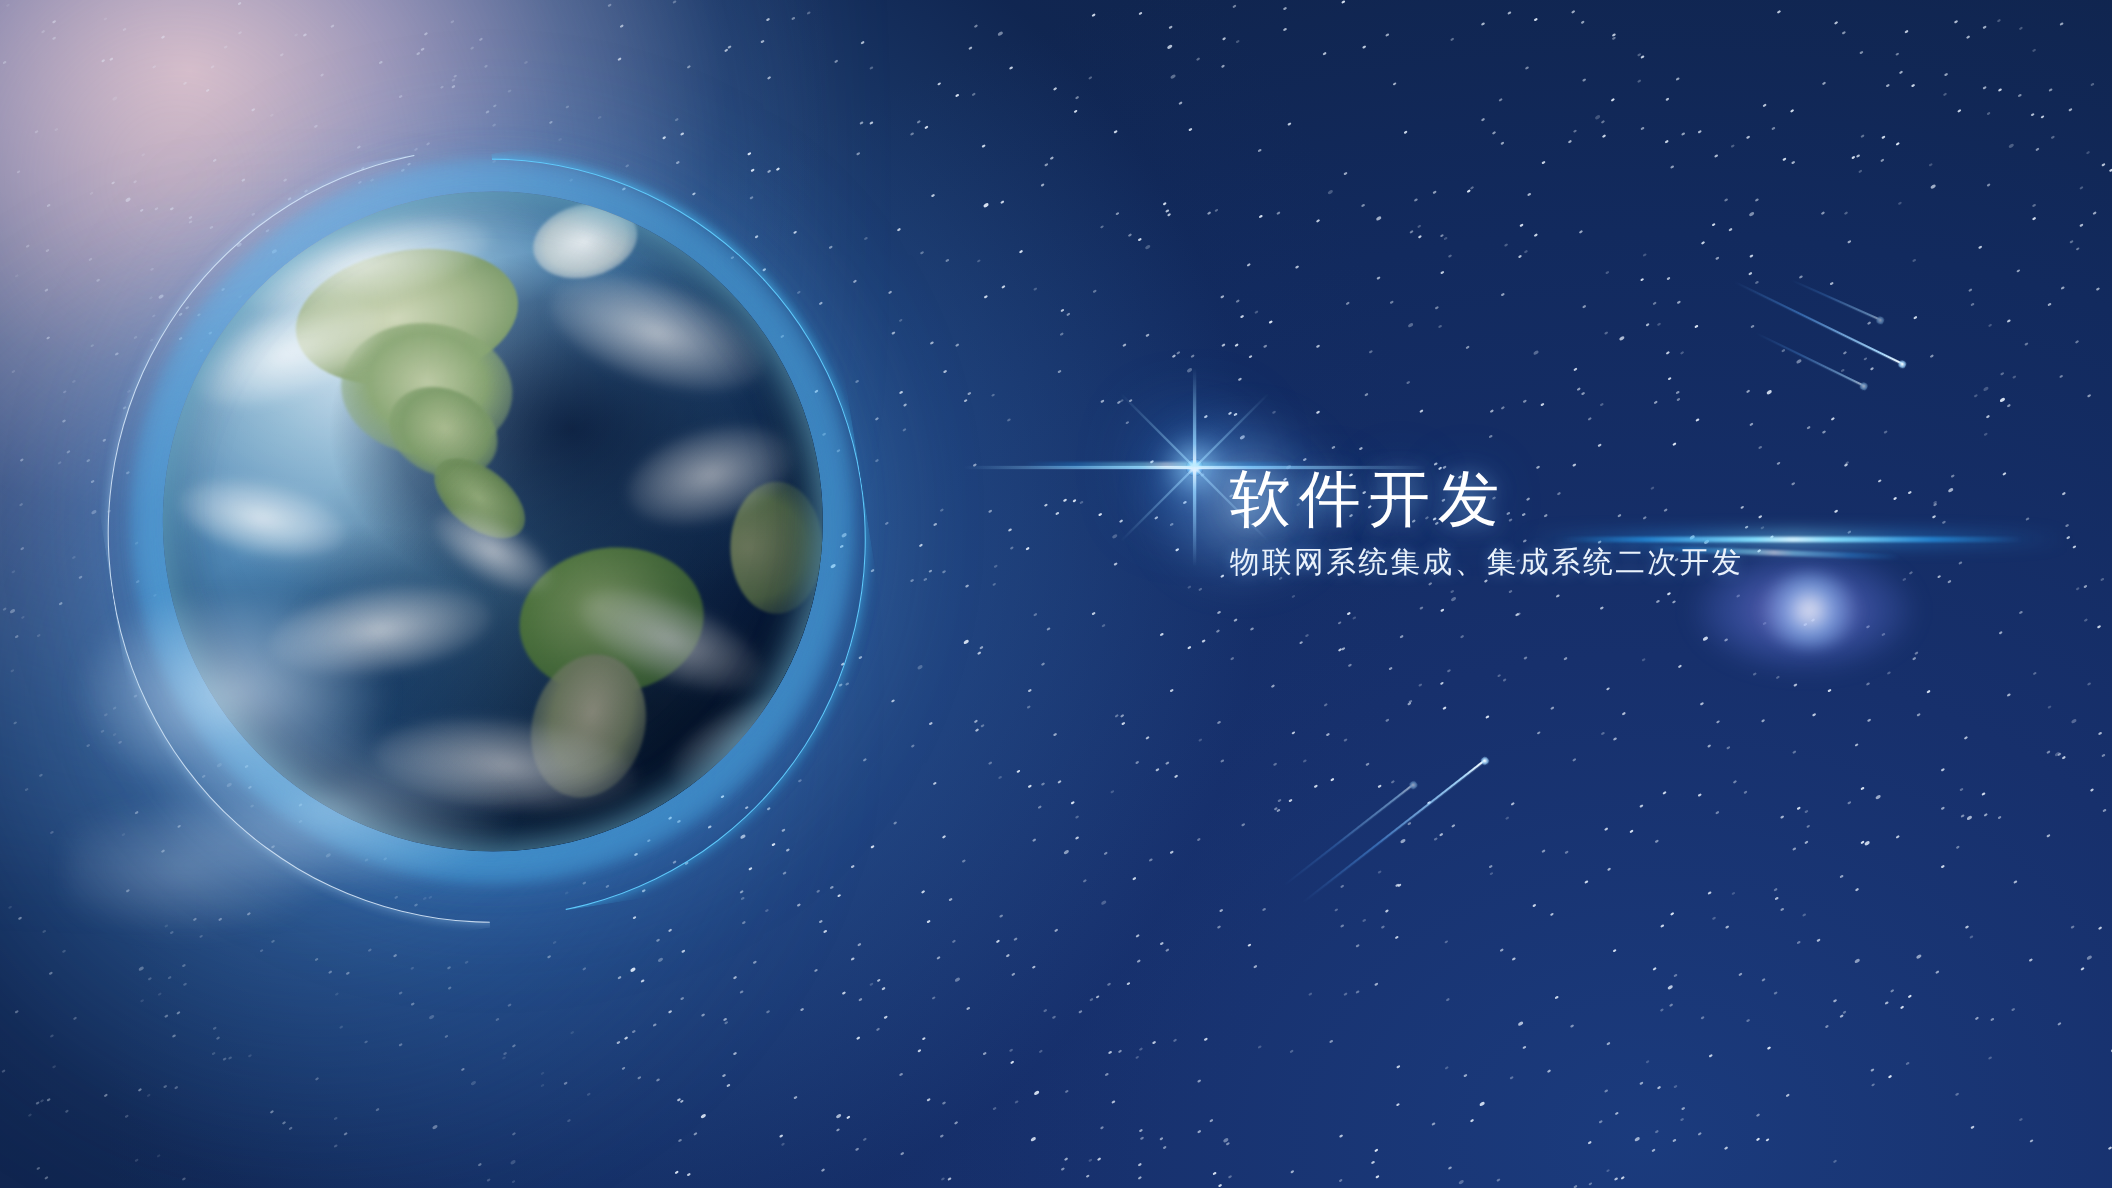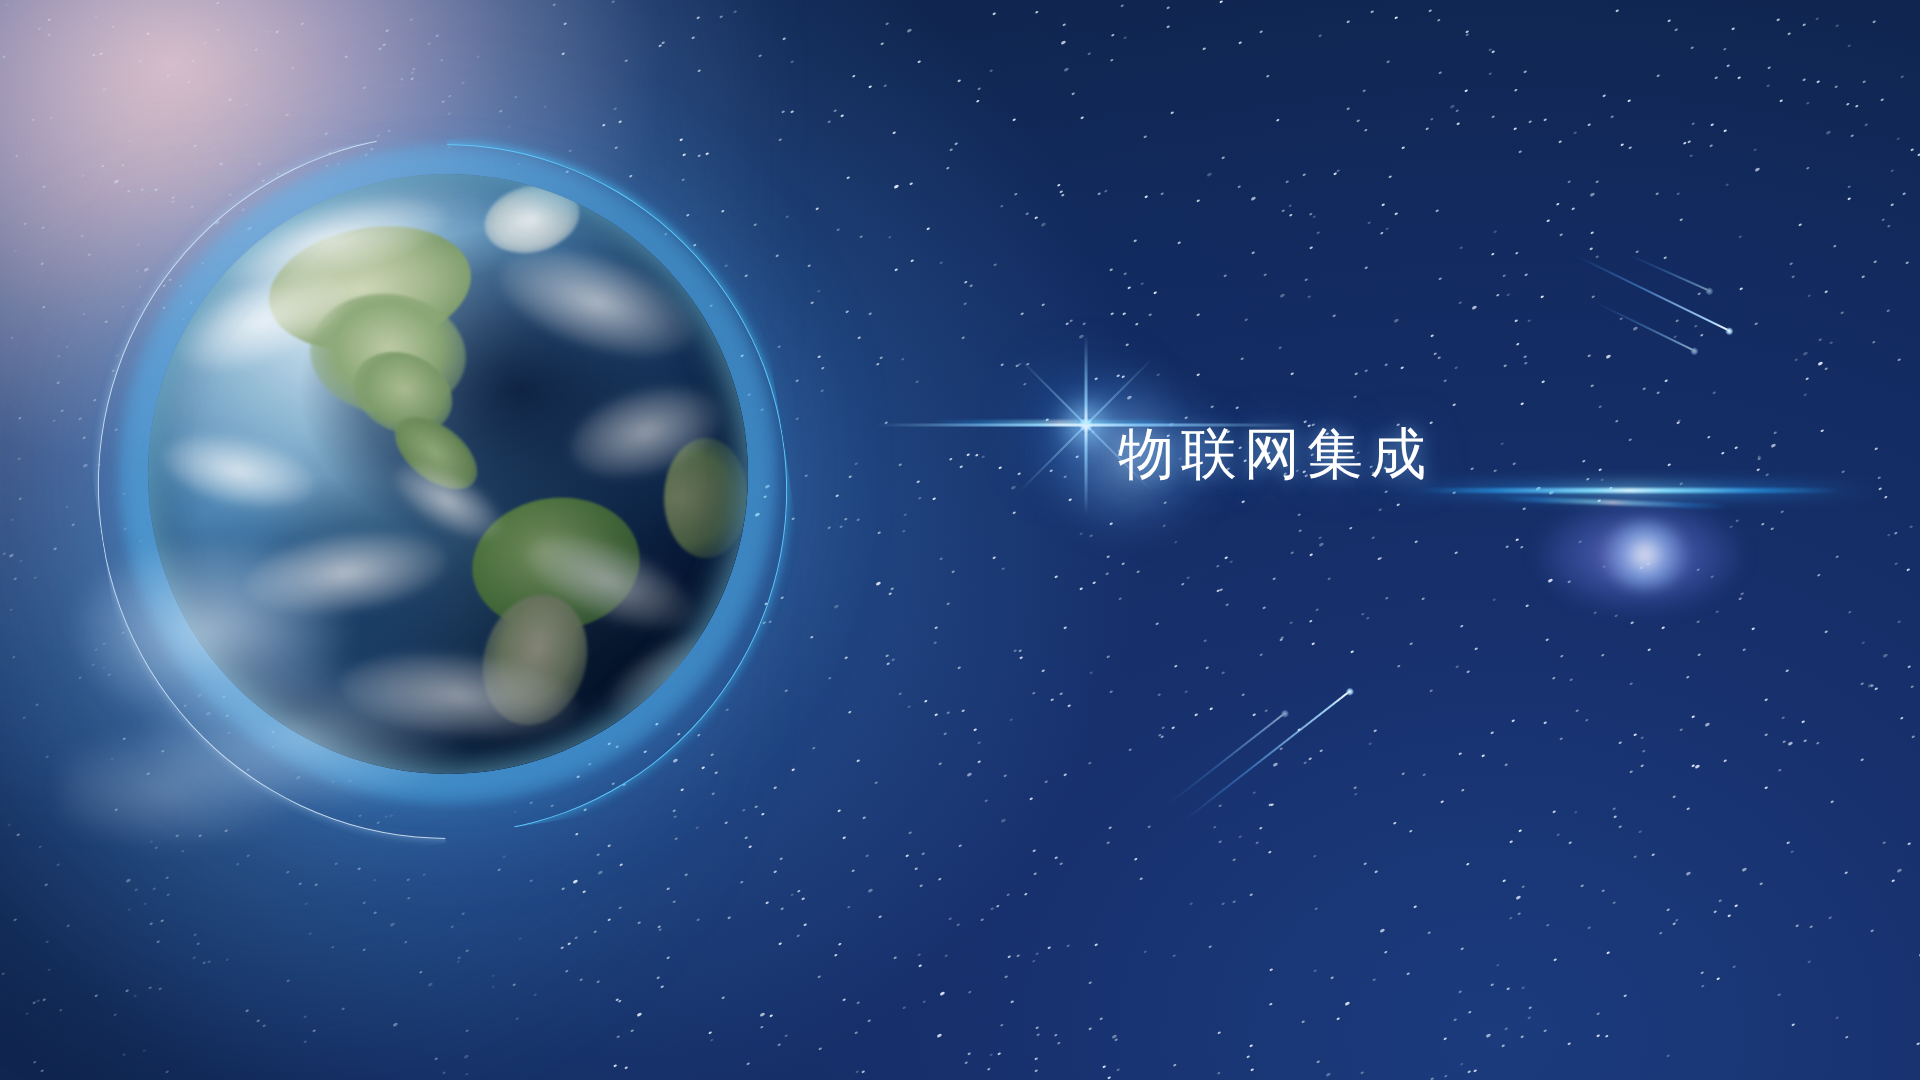--- a/index.html
+++ b/index.html
@@ -1530,16 +1530,17 @@
 
   <div class="streak" style="left:930px; top:420px; width:260px; opacity:.45;"></div>
 
   <div class="meteor" style="left:1560px; top:330px; width:170px; transform:rotate(26deg);"></div>
   <div class="meteor" style="left:1585px; top:350px; width:110px; transform:rotate(26deg); opacity:.6;"></div>
   <div class="meteor" style="left:1140px; top:690px; width:210px; transform:rotate(-38deg);"></div>
   <div class="meteor" style="left:1135px; top:712px; width:150px; transform:rotate(-38deg); opacity:.55;"></div>
   <div class="meteor" style="left:1620px; top:290px; width:90px;  transform:rotate(24deg); opacity:.5;"></div>
 
   <div class="copy">
-    <div class="title">物联网集成</div>
+    <div class="title">软件开发</div>
+    <div class="sub" style="margin-top:4px;">物联网系统集成、集成系统二次开发</div>
   </div>
 
 </div>
 
 </body></html>

